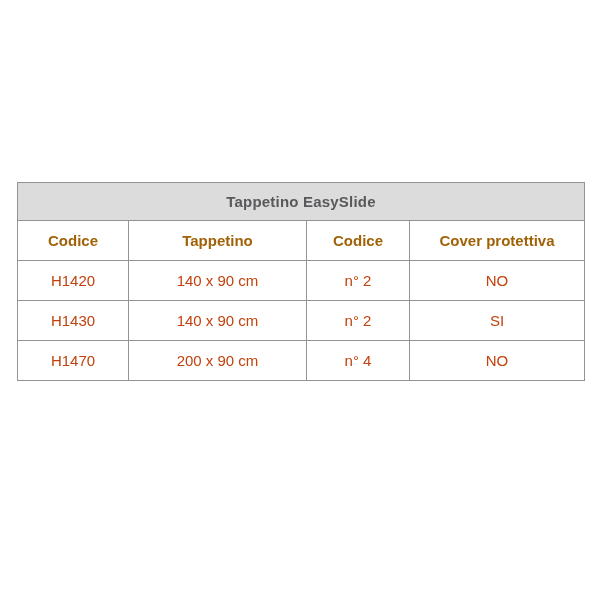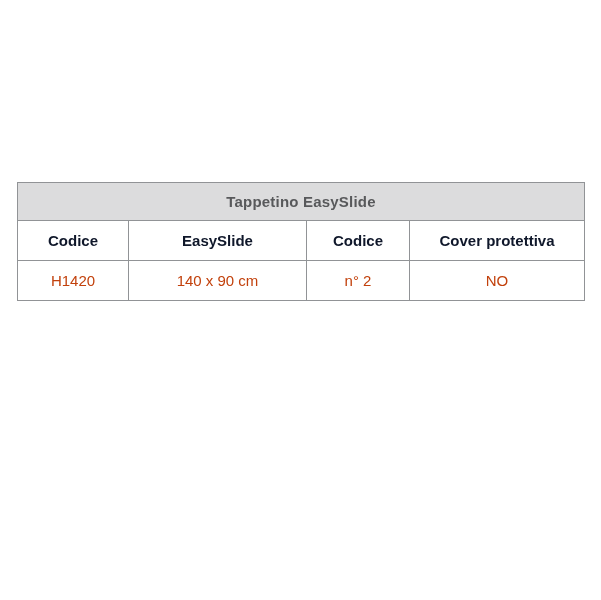--- a/index.html
+++ b/index.html
@@ -35,21 +35,21 @@
   .title-cell {
     height: 37px;
     background: #dcdcdd;
     color: #58595b;
     font-weight: bold;
     letter-spacing: 0.2px;
   }
   .header-row th {
     height: 39px;
     background: #ffffff;
-    color: #0f172a;
+    color: #a16207;
     font-weight: bold;
   }
   tbody td {
     height: 39px;
     background: #ffffff;
     color: #c2410c;
     font-weight: normal;
   }
   col.c-codice   { width: 111px; }
   col.c-dim      { width: 178px; }
@@ -66,27 +66,39 @@
       <col class="c-dim">
       <col class="c-cinghie">
       <col class="c-cover">
     </colgroup>
     <thead>
       <tr>
         <th colspan="4" class="title-cell">Tappetino EasySlide</th>
       </tr>
       <tr class="header-row">
         <th>Codice</th>
-        <th>EasySlide</th>
+        <th>Tappetino</th>
         <th>Codice</th>
         <th>Cover protettiva</th>
       </tr>
     </thead>
     <tbody>
       <tr>
         <td>H1420</td>
         <td>140 x 90 cm</td>
         <td>n° 2</td>
         <td>NO</td>
       </tr>
+      <tr>
+        <td>H1430</td>
+        <td>140 x 90 cm</td>
+        <td>n° 2</td>
+        <td>SI</td>
+      </tr>
+      <tr>
+        <td>H1470</td>
+        <td>200 x 90 cm</td>
+        <td>n° 4</td>
+        <td>NO</td>
+      </tr>
     </tbody>
   </table>
 </div>
 
 </body></html>

